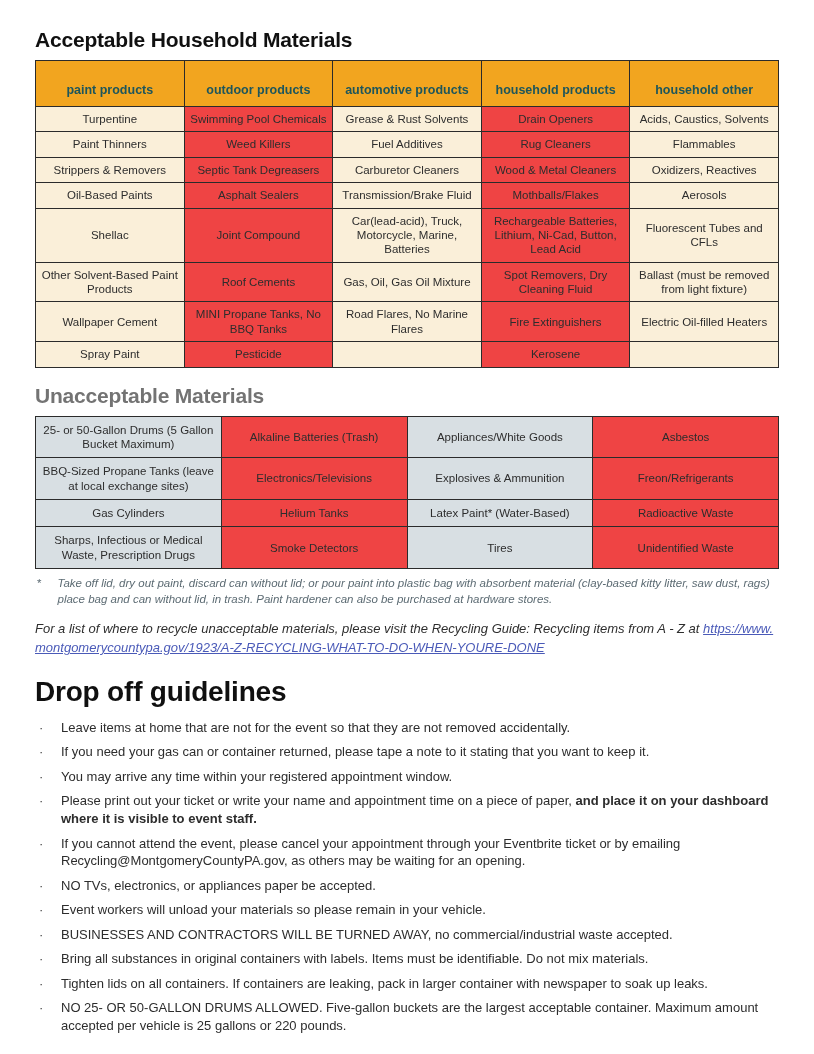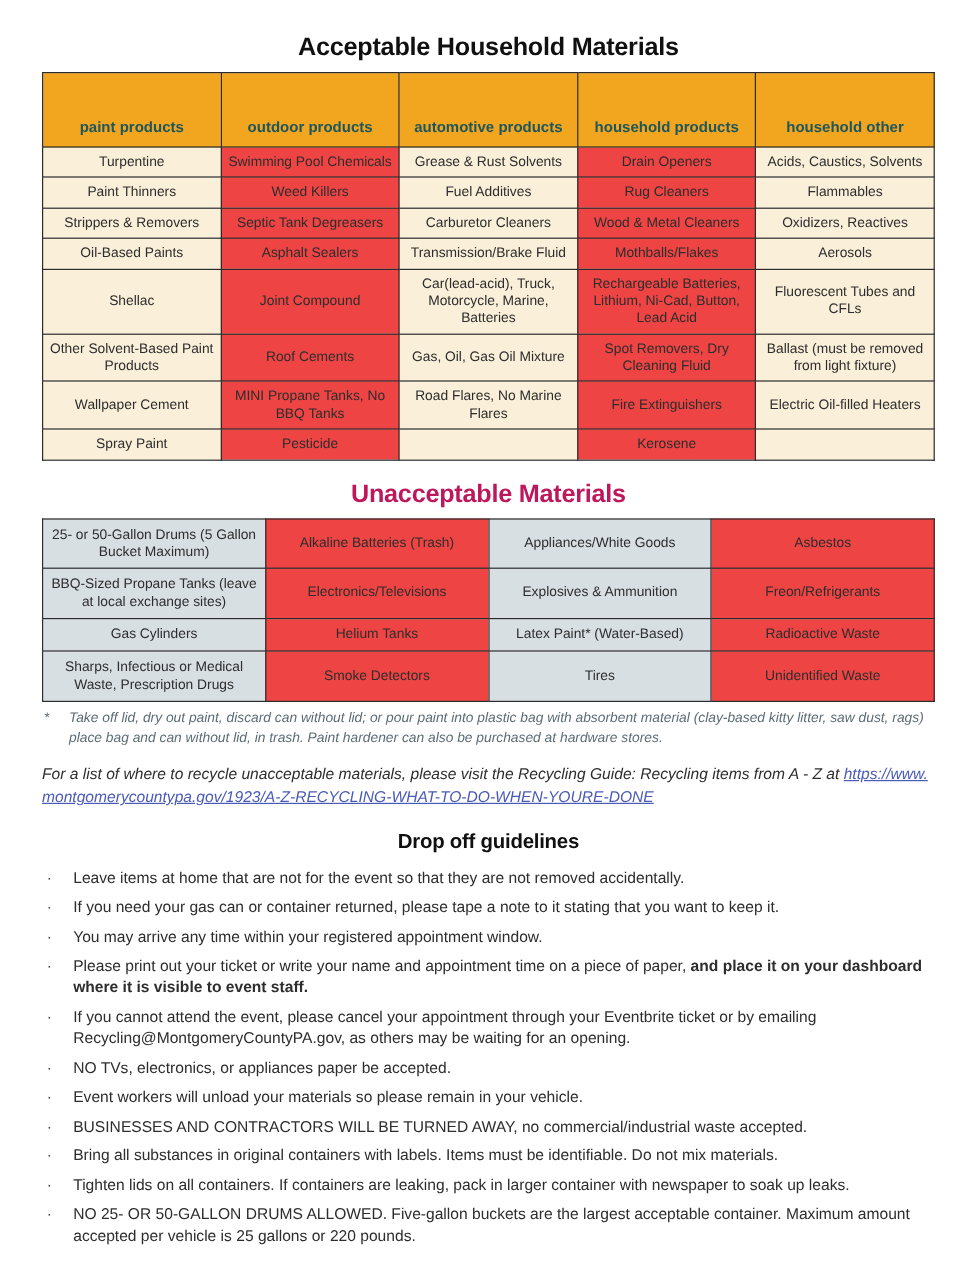--- a/index.html
+++ b/index.html
@@ -3,44 +3,44 @@
 <meta charset="utf-8">
 <style>
   html,body{margin:0;padding:0;}
   body{
     width:814px;height:1054px;box-sizing:border-box;
     background:#ffffff;overflow:hidden;
     padding:28px 35px 0 35px;
     font-family:"Liberation Sans",sans-serif;
     color:#2d2d2d;
   }
-  h1,h2{margin:0;text-align:center;}
+  h1,h2{margin:0;}
   .title-black{
     font-size:21px;font-weight:700;color:#101010;
     letter-spacing:-0.2px;margin:0 0 8px 0;
   }
   .title-blue{
-    font-size:21px;font-weight:700;color:#be185d;
+    font-size:21px;font-weight:700;color:#737373;
     letter-spacing:-0.2px;margin:16px 0 8px 0;
   }
   table{
     width:100%;border-collapse:collapse;table-layout:fixed;
     text-align:center;
   }
   th,td{
     border:1px solid #2b2b2b;
     font-size:11.5px;line-height:1.25;
     padding:5px 5px;vertical-align:middle;
     word-wrap:break-word;
   }
   
   .acceptable th{
     background:#F2A51F;color:#1D565C;
     font-weight:700;font-size:12.5px;
-    vertical-align:bottom;height:36px;padding:18px 4px 7px 4px;
+    vertical-align:bottom;height:36px;padding:2px 4px 7px 4px;
   }
   .acceptable td{background:#ef4444;color:#2d2d2d;}
   .acceptable td:nth-child(odd){background:#FAEFD9;}
   
   .unacceptable td{background:#ef4444;color:#2d2d2d;padding:6px 6px;}
   .unacceptable td:nth-child(odd){background:#D8DFE3;}
   
   .footnote{
     display:flex;gap:16px;margin:7px 2px 0 2px;
     font-size:11.5px;line-height:1.35;
@@ -49,21 +49,21 @@
   .footnote .mark{flex:0 0 auto;font-style:normal;color:#5C6B73;}
   
   .recycle-note{
     margin:13px 0 0 0;font-size:13px;line-height:1.45;color:#2d2d2d;font-style:italic;
   }
   .recycle-note a{
     color:#4A5AB8;text-decoration:underline;word-break:break-all;
   }
   
   .dropoff-title{
-    font-size:17px;font-weight:700;color:#101010;
+    font-size:28px;font-weight:700;color:#101010;
     letter-spacing:-0.2px;margin:18px 0 11px 0;
   }
   ul.guidelines{
     list-style:none;margin:0;padding:0;
   }
   ul.guidelines li{
     display:flex;gap:0;margin:0 0 7px 0;
     font-size:13px;line-height:1.35;color:#2d2d2d;
   }
   ul.guidelines .blt{

